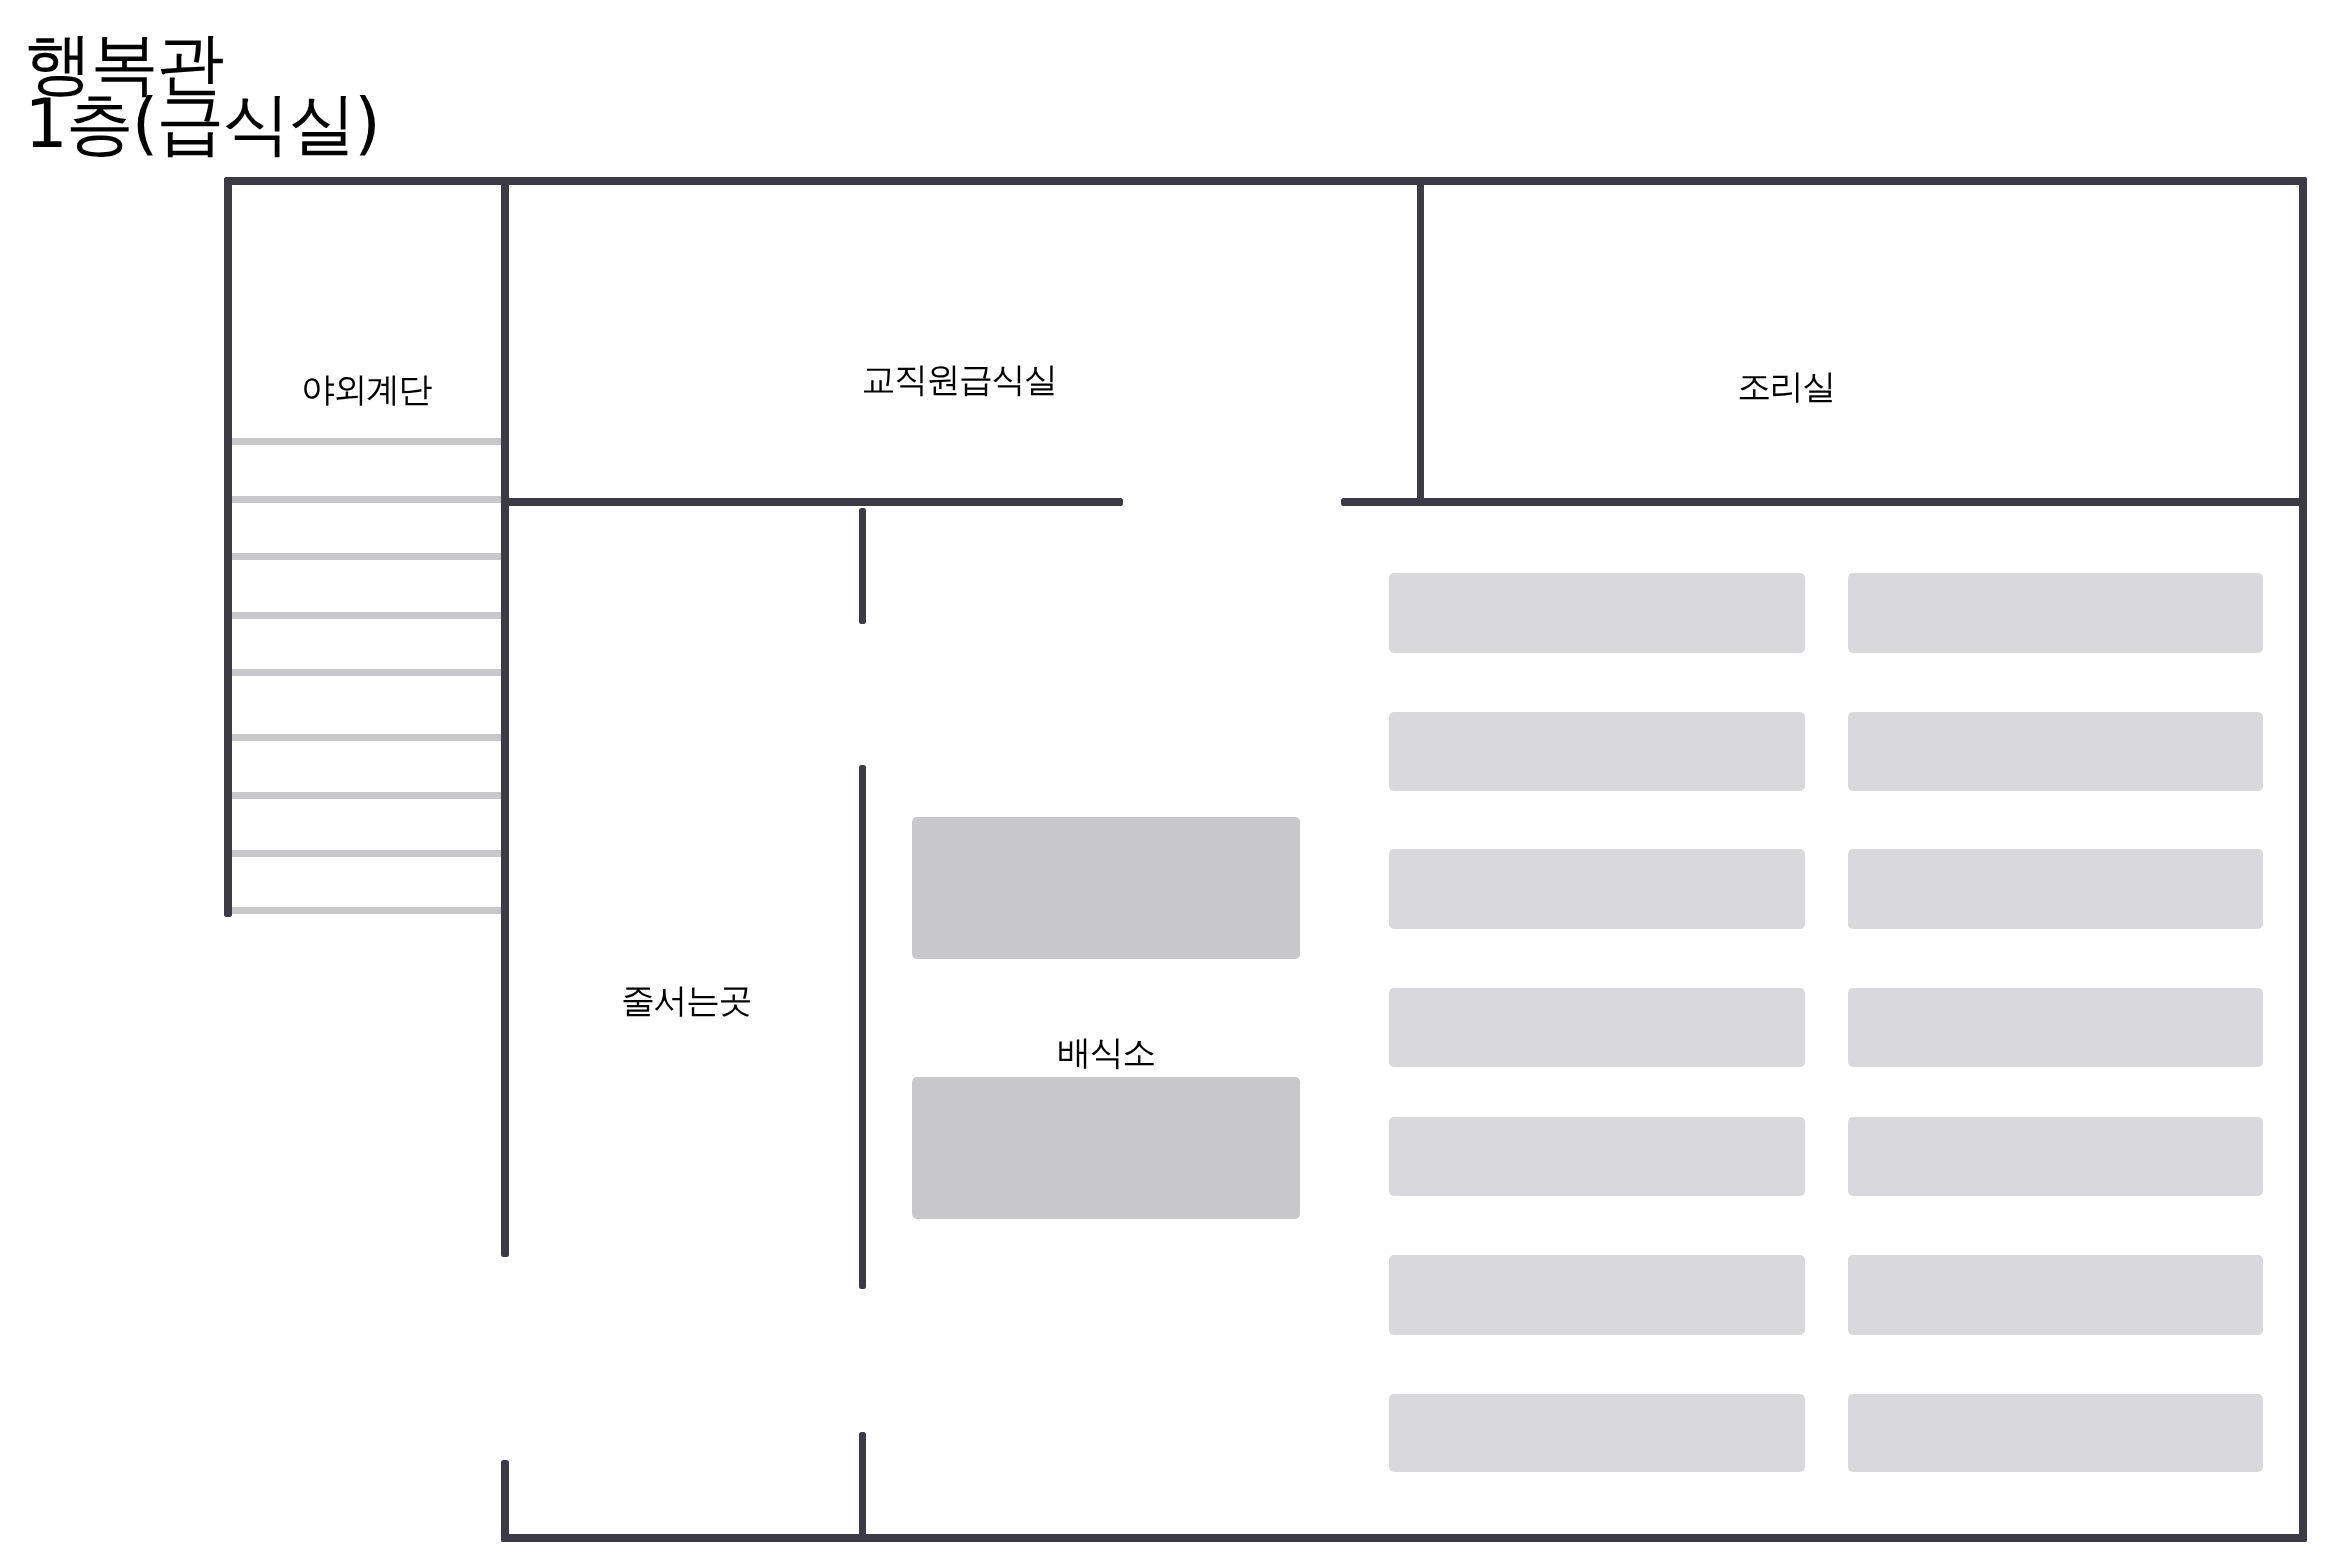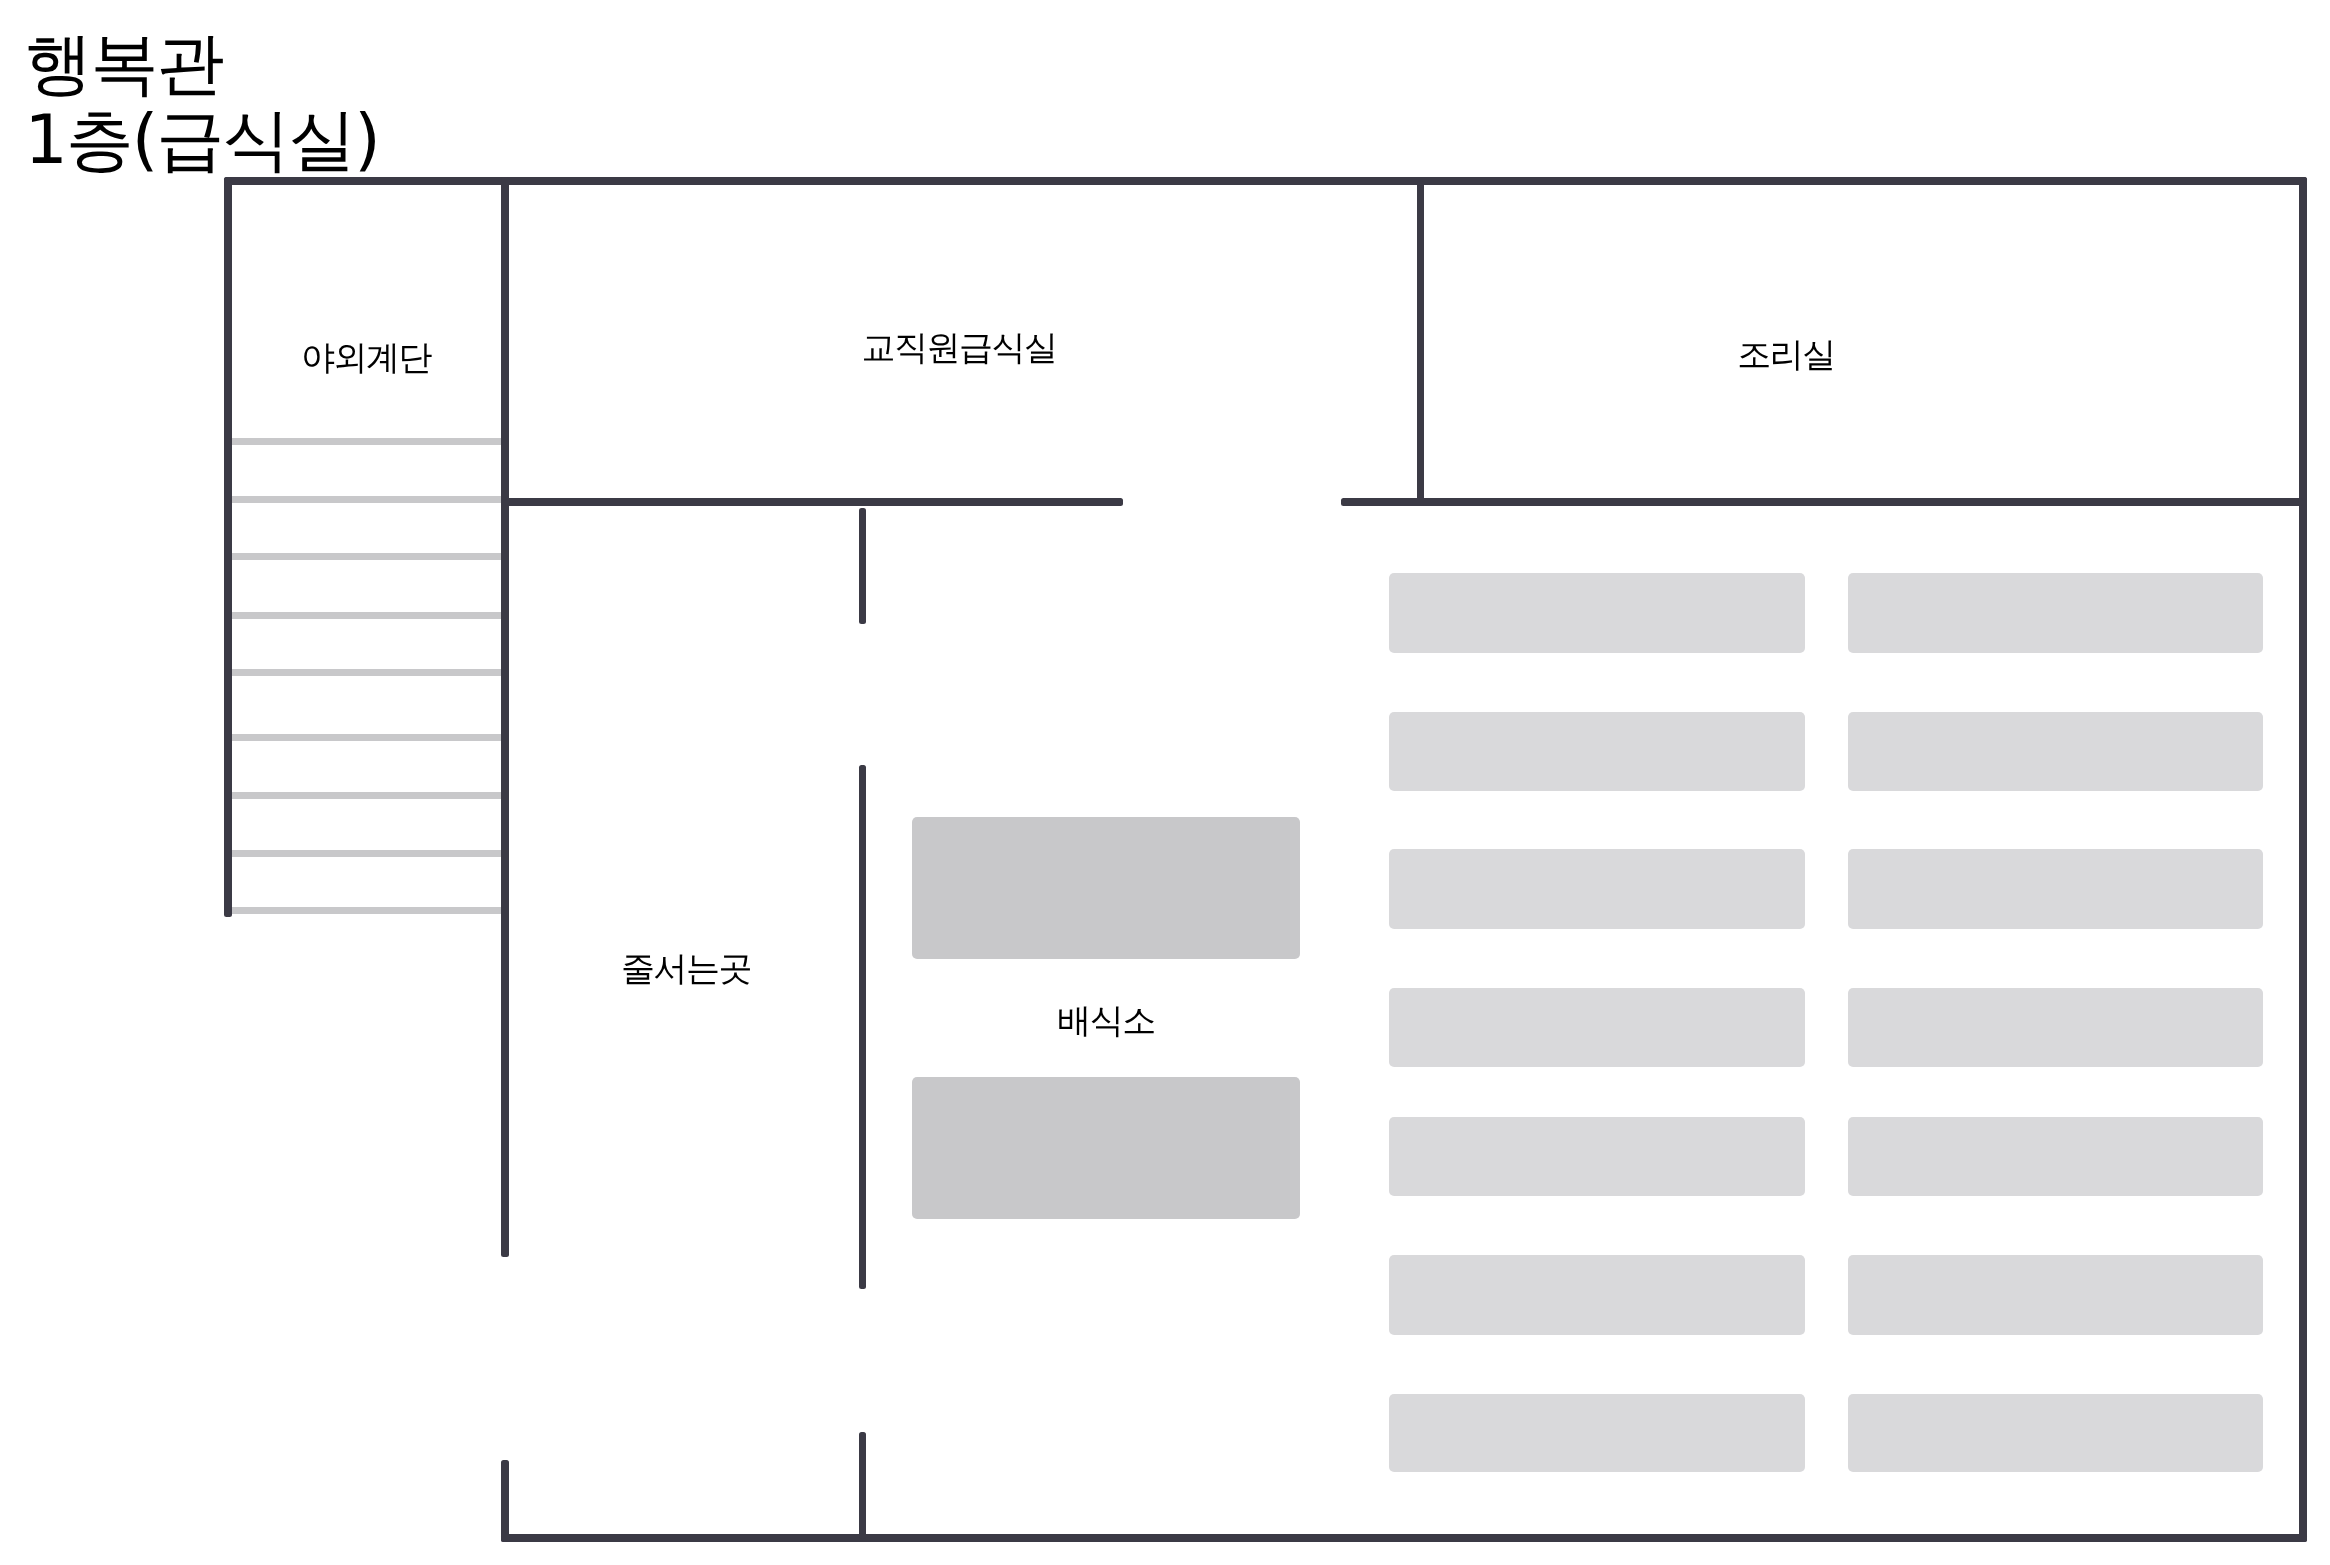--- a/index.html
+++ b/index.html
@@ -4,27 +4,27 @@
 <style>
   html, body { margin:0; padding:0; background:#ffffff; }
   body { width:2330px; height:1565px; position:relative; overflow:hidden;
          font-family:"DejaVu Sans","Liberation Sans",sans-serif; }
   .title { position:absolute; left:24.4px; color:#000; font-size:68px; line-height:1; letter-spacing:-2px; }
   .wall { position:absolute; background:#3b3a45; border-radius:2.5px; }
   .tread { position:absolute; background:#c8c8ca; height:7.1px; }
   .counter { position:absolute; background:#c8c8ca; border-radius:5.1px; }
   .table { position:absolute; background:#d9d9db; border-radius:5.1px; }
   .label { position:absolute; color:#000; font-size:34px; letter-spacing:-1.5px;
-           transform:translate(-50%,-50%); white-space:nowrap; }
+           transform:translate(-50%,-50%); white-space:nowrap;margin-top:32px; }
 </style>
 </head>
 <body>
 
 <div class="title" style="top:29.5px;">행복관</div>
-<div class="title" style="top:106px;">1층(급식실)</div>
+<div class="title" style="top:90px;">1층(급식실)</div>
 
 <div>
 
   <div>
     <div class="wall" style="left:224px; top:177px; width:286px; height:8.1px;"></div>
     <div class="wall" style="left:224px; top:177px; width:8.1px; height:740px;"></div>
     <div class="tread" style="left:232px; top:438px; width:269px;"></div>
     <div class="tread" style="left:232px; top:496px; width:269px;"></div>
     <div class="tread" style="left:232px; top:553px; width:269px;"></div>
     <div class="tread" style="left:232px; top:612px; width:269px;"></div>

